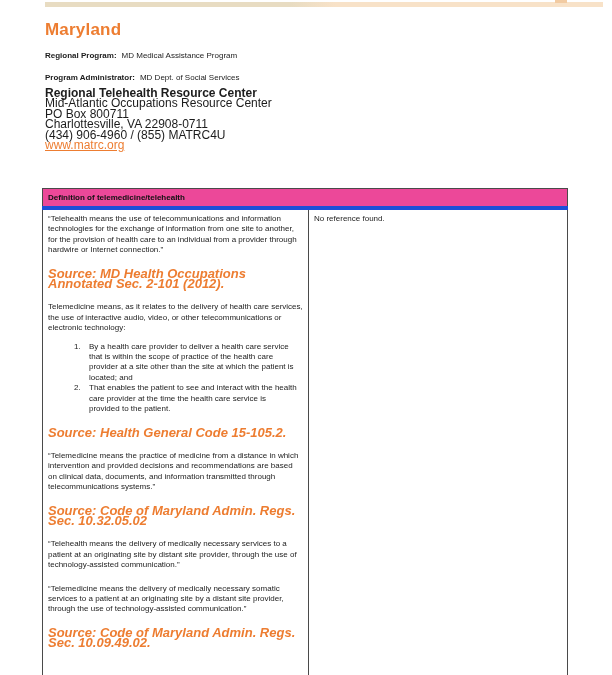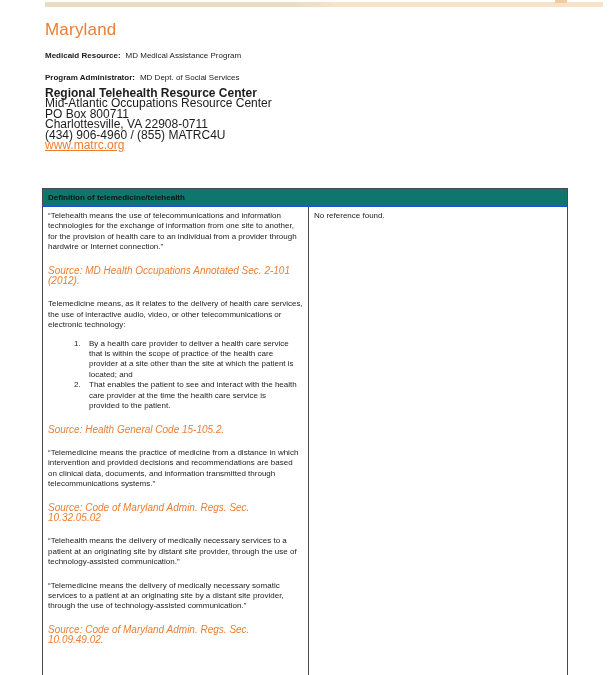--- a/index.html
+++ b/index.html
@@ -15,21 +15,21 @@
   .topbar {
     position: absolute; left: 45px; top: 2px; width: 558px; height: 5px;
     background: linear-gradient(90deg, #E8DCC2 0%, #E8DCC2 44%, #F8E2C8 52%, #F8E2C8 100%);
   }
   .topbar-tick {
     position: absolute; left: 555px; top: 0; width: 12px; height: 3px;
     background: #F2CBA2;
   }
   .title {
     position: absolute; left: 45px; top: 20px; margin: 0;
-    font-size: 17px; font-weight: normal; color: #ED7D31; letter-spacing: 0.2px;
+    font-size: 17px; font-weight: bold; color: #ED7D31; letter-spacing: 0.2px;
   }
   .field { position: absolute; left: 45px; font-size: 8px; line-height: 10px; }
   .field-medicaid { top: 51px; }
   .field-admin { top: 73px; }
   .b { font-weight: bold; }
   .field .b { margin-right: 5px; }
   .resource {
     position: absolute; left: 45px; top: 88px;
     font-size: 12px; line-height: 10.4px;
   }
@@ -39,29 +39,29 @@
     border-collapse: collapse; table-layout: fixed;
     font-size: 8px;
   }
   .lawtable th, .lawtable td { border: 1px solid #4a4a4a; }
   .hdr th {
     background: #FCE4CB; color: #ED7D31; font-weight: bold;
     text-align: left; padding: 5px 5px 4px 5px; font-size: 8px;
     letter-spacing: 0.1px;
   }
   .section td {
-    background: #0f766e; font-weight: bold; color: #111;
-    padding: 4px 5px; border-bottom: 1px solid #1d4ed8;
+    background: #ec4899; font-weight: bold; color: #111;
+    padding: 4px 5px; border-bottom: 4px solid #1d4ed8;
   }
   .bodyrow td { vertical-align: top; padding: 4px 5px; height: 470px; }
   .cell p { margin: 0 0 13px 0; line-height: 10.4px; }
   .cell p.intro { margin-bottom: 8px; }
   .source {
-    color: #ED7D31; font-style: italic; font-weight: normal;
-    font-size: 10px;
+    color: #ED7D31; font-style: italic; font-weight: bold;
+    font-size: 13px;
   }
   .cell ol {
     margin: 0 6px 13px 0; padding: 0; list-style: none; counter-reset: itm;
   }
   .cell li {
     counter-increment: itm; position: relative;
     padding-left: 41px; line-height: 10.4px;
   }
   .cell li::before {
     content: counter(itm) ".";
@@ -70,21 +70,21 @@
 </style>
 </head>
 <body>
 
 <div class="topbar"></div>
 <div class="topbar-tick"></div>
 
 <h1 class="title">Maryland</h1>
 
 <div class="field field-medicaid">
-  <span class="b">Medicaid Resource:</span><span>MD Medical Assistance Program</span>
+  <span class="b">Regional Program:</span><span>MD Medical Assistance Program</span>
 </div>
 
 <div class="field field-admin">
   <span class="b">Program Administrator:</span><span>MD Dept. of Social Services</span>
 </div>
 
 <div class="resource">
   <div class="b">Regional Telehealth Resource Center</div>
   <div>Mid-Atlantic Occupations Resource Center</div>
   <div>PO Box 800711</div>

